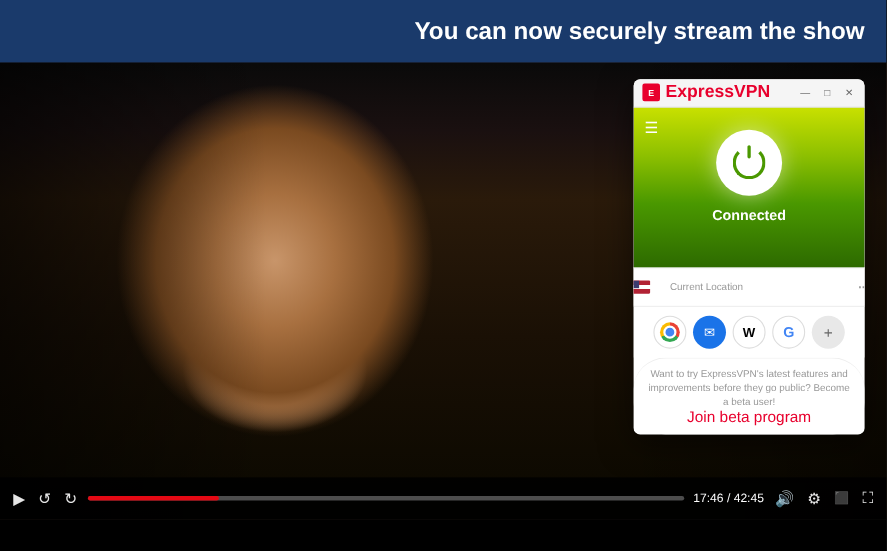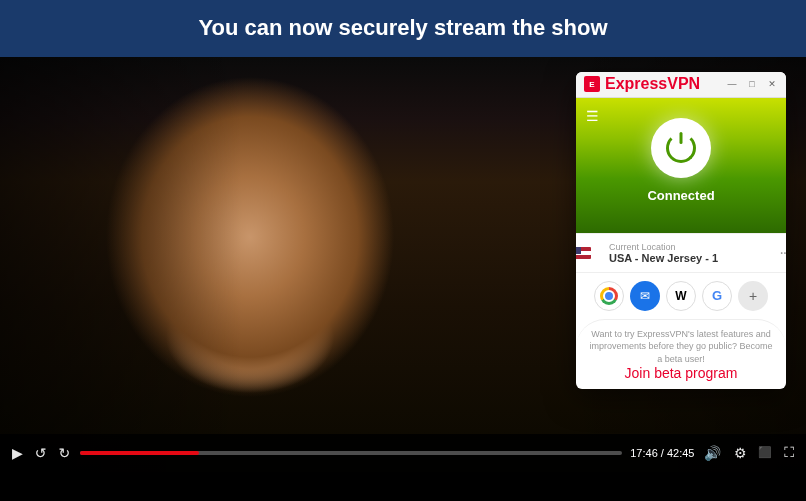--- a/index.html
+++ b/index.html
@@ -8,21 +8,21 @@
       height: 501px;
       overflow: hidden;
       font-family: Arial, sans-serif;
       background: #000;
     }
 
     
     .header-banner {
       background: #1a3a6b;
       color: #fff;
-      text-align: center;
+      text-align: right;
       padding: 14px 20px;
       font-size: 22px;
       font-weight: bold;
       line-height: 1.3;
     }
 
     
     .video-container {
       position: relative;
       width: 806px;
@@ -215,21 +215,21 @@
       width: 3px;
       height: 12px;
       background: #4a9800;
       border-radius: 2px;
     }
 
     .connected-text {
       color: #fff;
       font-size: 13px;
       font-weight: bold;
-      margin-bottom: 10px;
+      margin-bottom: 20px;
     }
 
     .vpn-location-section {
       background: #fff;
       margin: 0 -15px;
       padding: 8px 12px;
       display: flex;
       align-items: center;
       gap: 18px;
       border-top: 1px solid #eee;
@@ -377,21 +377,20 @@
       <div class="power-button-circle">
         <div class="power-icon"></div>
       </div>
       <div class="connected-text">Connected</div>
     </div>
 
     <div class="vpn-location-section">
       <div class="flag-icon"></div>
       <div class="location-info">
         <div class="location-label">Current Location</div>
-        <div class="location-name">USA - New Jersey - 1</div>
       </div>
       <div class="location-dots">···</div>
     </div>
 
     <div class="vpn-shortcuts">
       <div class="shortcut-icon shortcut-chrome">
         <div class="chrome-ring"></div>
       </div>
       <div class="shortcut-icon shortcut-mail" style="color:#fff; font-size:12px;">✉</div>
       <div class="shortcut-icon shortcut-wiki">W</div>

